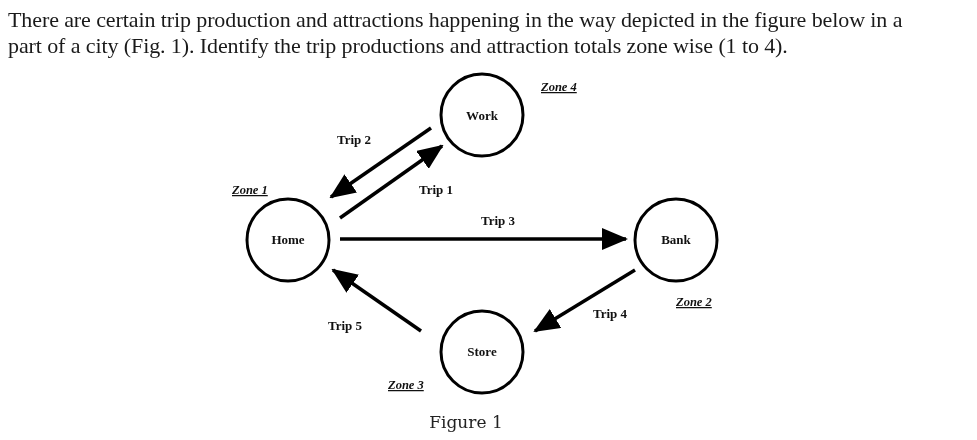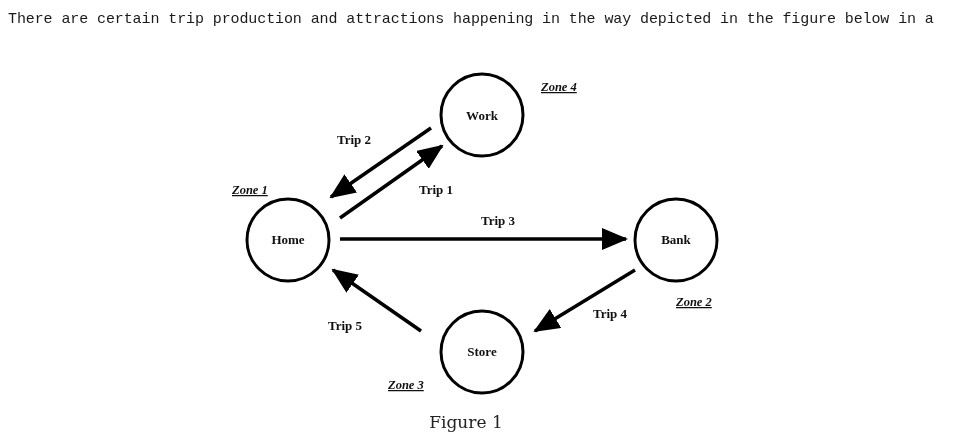--- a/index.html
+++ b/index.html
@@ -1,33 +1,34 @@
 <!DOCTYPE html>
 <html><head>
 <meta charset="utf-8">
 <style>
   html, body { margin: 0; padding: 0; background: #ffffff; }
   body { width: 977px; height: 440px; position: relative; overflow: hidden; }
   .question {
     position: absolute; left: 8px; top: 7px; width: 965px;
-    font-family: Liberation Mono, monospace; font-size: 15px; line-height: 26px;
+    font-family: Liberation Serif, serif; font-size: 22px; line-height: 26px;
     color: #1a1a1a; letter-spacing: -0.1px;
   }
   .question div { white-space: nowrap; }
   svg.diagram { position: absolute; left: 0; top: 0; }
   .node-label { font-family: "Liberation Serif", serif; font-weight: bold; font-size: 13px; fill: #111; }
   .trip-label { font-family: "Liberation Serif", serif; font-weight: bold; font-size: 13px; fill: #111; }
   .zone-label { font-family: "Liberation Serif", serif; font-weight: bold; font-style: italic; font-size: 12.5px; fill: #111; text-decoration: underline; }
   .fig-caption { font-family: "DejaVu Serif", serif; font-size: 17px; fill: #222; }
 </style>
 </head>
 <body>
 
 <div class="question">
   <div>There are certain trip production and attractions happening in the way depicted in the figure below in a</div>
+  <div>part of a city (Fig. 1). Identify the trip productions and attraction totals zone wise (1 to 4).</div>
 </div>
 
 <svg class="diagram" width="977" height="440" viewBox="0 0 977 440">
   <defs>
     <marker id="arrowhead" markerWidth="10" markerHeight="10" refX="8" refY="5" orient="auto" markerUnits="userSpaceOnUse" viewBox="0 0 10 10">
       <path d="M0,0 L10,5 L0,10 z" fill="#000"></path>
     </marker>
     <marker id="bighead" markerWidth="26" markerHeight="22" refX="24" refY="11" orient="auto" markerUnits="userSpaceOnUse">
       <path d="M0,0 L26,11 L0,22 z" fill="#000"></path>
     </marker>

